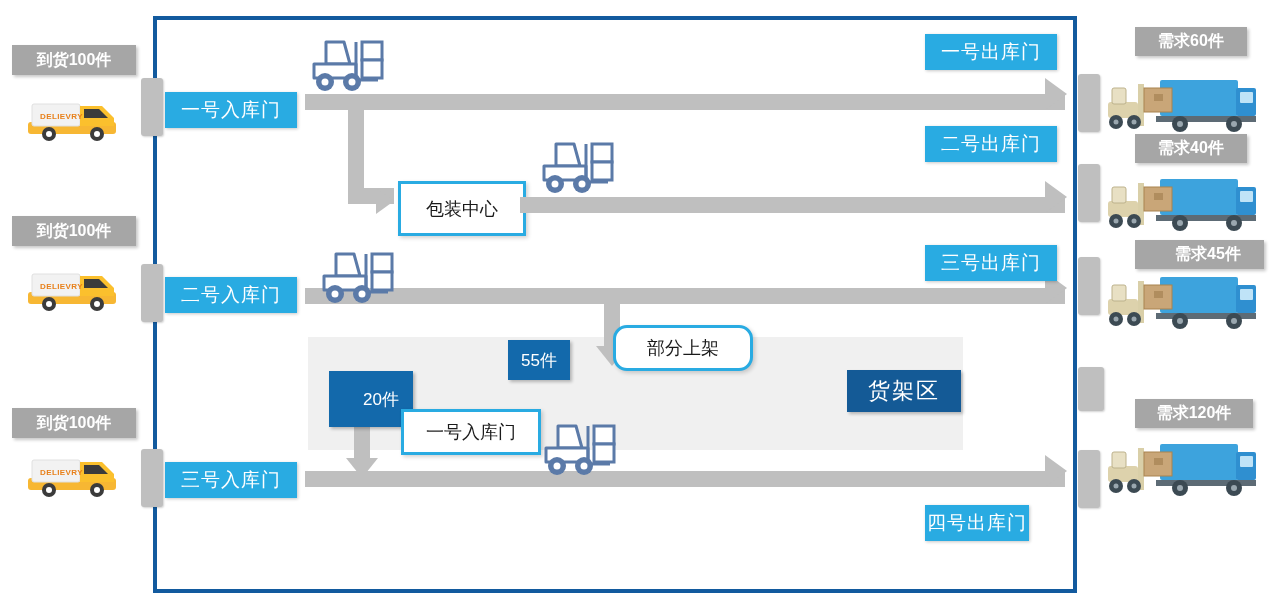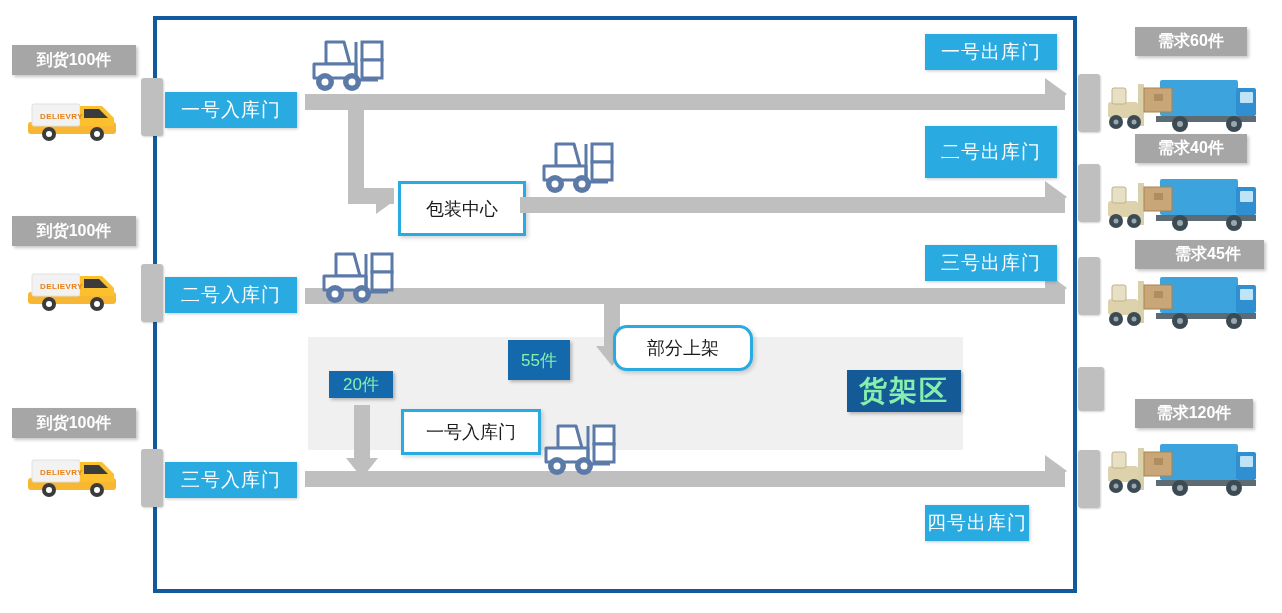--- a/index.html
+++ b/index.html
@@ -28,26 +28,26 @@
     font-size:19px;letter-spacing:1px;
     box-shadow:1px 1px 3px rgba(0,0,0,.22);
   }
   .badge-gray{
     background:#a6a6a6;color:#ffffff;
     display:flex;align-items:center;justify-content:center;
     font-size:16px;font-weight:bold;
     box-shadow:2px 2px 3px rgba(0,0,0,.22);
   }
   .badge-darkblue{
-    background:#1369ab;color:#86efac;
+    background:#1369ab;color:#ffffff;
     display:flex;align-items:center;justify-content:center;
     font-size:17px;
     box-shadow:2px 2px 3px rgba(0,0,0,.25);
   }
-  .badge-darkblue.big{font-size:28px;background:#145a96;letter-spacing:2px;font-weight:bold;}
+  .badge-darkblue.big{font-size:22px;background:#145a96;letter-spacing:2px;}
 
   .box-white{
     background:#ffffff;border:3px solid #29abe2;
     display:flex;align-items:center;justify-content:center;
     font-size:18px;color:#1a1a1a;
     box-shadow:2px 2px 4px rgba(0,0,0,.18);
   }
 
   
   .lane{background:#bfbfbf;height:16px;}
@@ -222,21 +222,21 @@
 
 <div class="abs vstem" style="left:604px;top:296px;height:52px;"></div>
 <div class="abs vhead" style="left:596px;top:346px;"></div>
 <div class="abs badge-darkblue" style="left:508px;top:340px;width:62px;height:40px;">55件</div>
 <div class="abs box-white" style="left:613px;top:325px;width:134px;height:40px;border-radius:14px;">部分上架</div>
 
 <div class="abs badge-darkblue big" style="left:847px;top:370px;width:114px;height:42px;">货架区</div>
 
 <div class="abs vstem" style="left:354px;top:405px;height:55px;"></div>
 <div class="abs vhead" style="left:346px;top:458px;"></div>
-<div class="abs badge-darkblue" style="left:329px;top:371px;width:64px;height:27px;">20件</div>
+<div class="abs badge-darkblue" style="left:329px;top:371px;width:64px;height:56px;padding-left:20px;">20件</div>
 <div class="abs box-white" style="left:401px;top:409px;width:134px;height:40px;">一号入库门</div>
 
 <div class="abs lane" style="left:305px;top:471px;width:760px;"></div>
 <div class="abs lane-head" style="left:1045px;top:455px;"></div>
 
 <div class="abs" style="left:540px;top:418px;">
   <svg class="fl-blue" viewBox="0 0 78 62">
     <g fill="none" stroke="#5b7aa8" stroke-width="3" stroke-linejoin="round">
       <path d="M18 8 L36 8 L42 30 L18 30 Z" fill="#fff"></path>
       <path d="M6 30 L48 30 L48 44 L6 44 Z" fill="#fff"></path>
@@ -252,21 +252,21 @@
         <circle cx="44" cy="48" r="3.5"></circle>
       </g>
     <g fill="#fff" stroke="#5b7aa8" stroke-width="3">
       <rect x="54" y="8" width="20" height="18"></rect>
         <rect x="54" y="26" width="20" height="18"></rect>
     </g>
   </svg>
 </div>
 
 <div class="abs badge-cyan" style="left:925px;top:34px;width:132px;height:36px;">一号出库门</div>
-<div class="abs badge-cyan" style="left:925px;top:126px;width:132px;height:52px;">二号出库门</div>
+<div class="abs badge-cyan" style="left:925px;top:126px;width:132px;height:36px;">二号出库门</div>
 <div class="abs badge-cyan" style="left:925px;top:245px;width:132px;height:36px;">三号出库门</div>
 <div class="abs badge-cyan" style="left:925px;top:505px;width:104px;height:36px;">四号出库门</div>
 
 <div class="abs dock" style="left:1078px;top:74px;width:22px;height:58px;"></div>
 <div class="abs dock" style="left:1078px;top:164px;width:22px;height:58px;"></div>
 <div class="abs dock" style="left:1078px;top:257px;width:22px;height:58px;"></div>
 <div class="abs dock" style="left:1078px;top:367px;width:26px;height:44px;"></div>
 <div class="abs dock" style="left:1078px;top:450px;width:22px;height:58px;"></div>
 
 <div class="abs badge-gray" style="left:1135px;top:27px;width:112px;height:29px;">需求60件</div>

